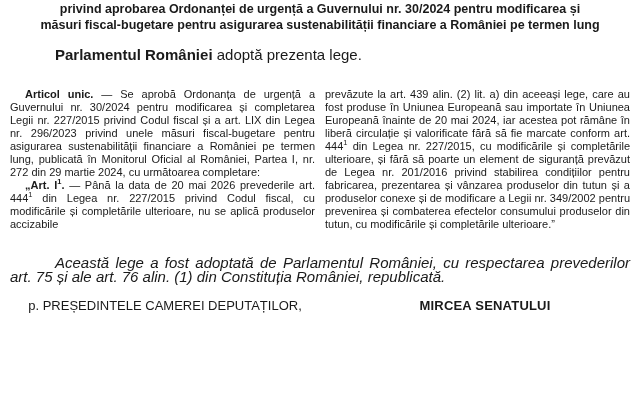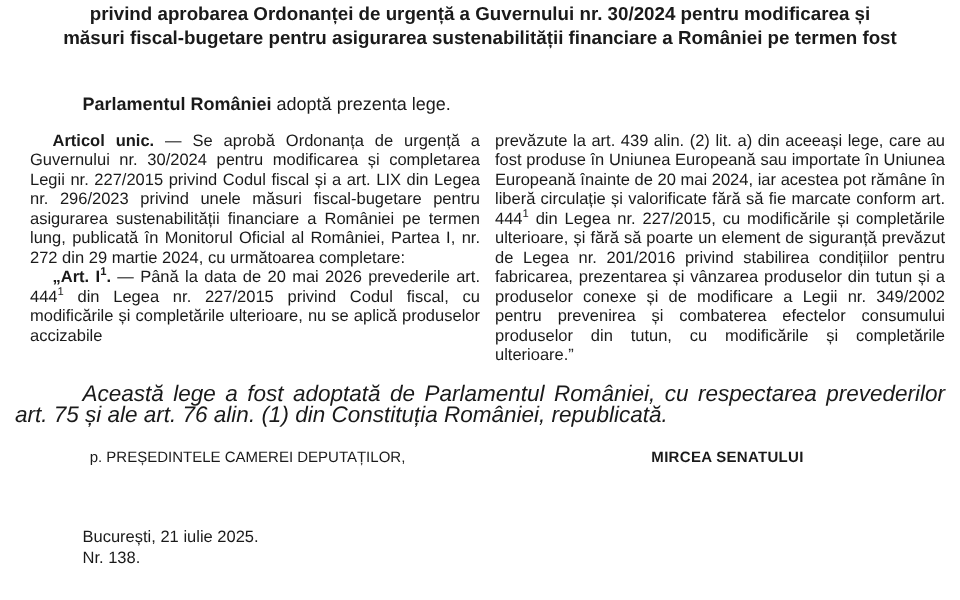--- a/index.html
+++ b/index.html
@@ -14,28 +14,28 @@
   .page { position: relative; width: 640px; height: 400px; overflow: hidden; background: #fff; }
 
   .doc-title {
     position: absolute; top: 1px; left: 10px; right: 10px;
     text-align: center; font-weight: bold;
     font-size: 12.5px; line-height: 16px;
   }
   .doc-title span { display: block; }
 
   .enactment {
-    position: absolute; top: 63px; left: 10px; right: 10px;
-    font-size: 12px; line-height: 13px;
+    position: absolute; top: 48px; left: 10px; right: 10px;
+    font-size: 15px; line-height: 13px;
     text-indent: 45px;
   }
   .b { font-weight: bold; }
 
   .columns {
-    position: absolute; top: 88px; left: 20px; right: 10px;
+    position: absolute; top: 88px; left: 10px; right: 10px;
     display: flex; gap: 10px;
   }
   .col {
     flex: 1 1 0;
     font-size: 11px; line-height: 13px;
     text-align: justify;
   }
   .col p { margin: 0; }
   .col p.indent { text-indent: 15px; }
   sup.fn { font-size: 7.5px; line-height: 0; vertical-align: super; }
@@ -43,39 +43,39 @@
   .adoption-note {
     position: absolute; top: 256px; left: 10px; right: 10px;
     font-style: italic; font-size: 15px; line-height: 14px;
     text-indent: 45px; text-align: justify;
   }
 
   .signatures {
     position: absolute; top: 299px; left: 0; width: 640px;
     display: flex;
   }
-  .sig-block { font-size: 10px; line-height: 13px; text-align: center; }
+  .sig-block { font-size: 13px; line-height: 13px; text-align: center; }
   .sig-left  { width: 330px; }
   .sig-right { width: 310px; }
   .sig-name  { font-weight: bold; letter-spacing: 0.2px; }
 
   .doc-footer {
     position: absolute; top: 351px; left: 55px;
     font-size: 11px; line-height: 14px;
   }
   .doc-footer div { margin: 0; }
 </style>
 </head>
 <body>
 
 <div class="page">
 
   <div class="doc-title">
     <span>privind aprobarea Ordonanței de urgență a Guvernului nr. 30/2024 pentru modificarea și</span>
-    <span>măsuri fiscal-bugetare pentru asigurarea sustenabilității financiare a României pe termen fost</span>
+    <span>măsuri fiscal-bugetare pentru asigurarea sustenabilității financiare a României pe termen lung</span>
   </div>
 
   <div class="enactment">
     <span class="b">Parlamentul României</span><span> adoptă prezenta lege.</span>
   </div>
 
   <div class="columns">
 
     <div class="col">
       <p class="indent"><span class="b">Articol unic.</span><span> — Se aprobă Ordonanța de urgență a Guvernului nr. 30/2024 pentru modificarea și completarea Legii nr. 227/2015 privind Codul fiscal și a art. LIX din Legea nr. 296/2023 privind unele măsuri fiscal-bugetare pentru asigurarea sustenabilității financiare a României pe termen lung, publicată în Monitorul Oficial al României, Partea I, nr. 272 din 29 martie 2024, cu următoarea completare:</span></p>
@@ -92,18 +92,14 @@
 
   <div class="signatures">
     <div class="sig-block sig-left">
       <div>p. PREȘEDINTELE CAMEREI DEPUTAȚILOR,</div>
     </div>
     <div class="sig-block sig-right">
       <div class="sig-name">MIRCEA SENATULUI</div>
     </div>
   </div>
 
-  <div class="doc-footer">
-    <div>București, 21 iulie 2025.</div>
-    <div>Nr. 138.</div>
-  </div>
 
 </div>
 
 </body></html>

